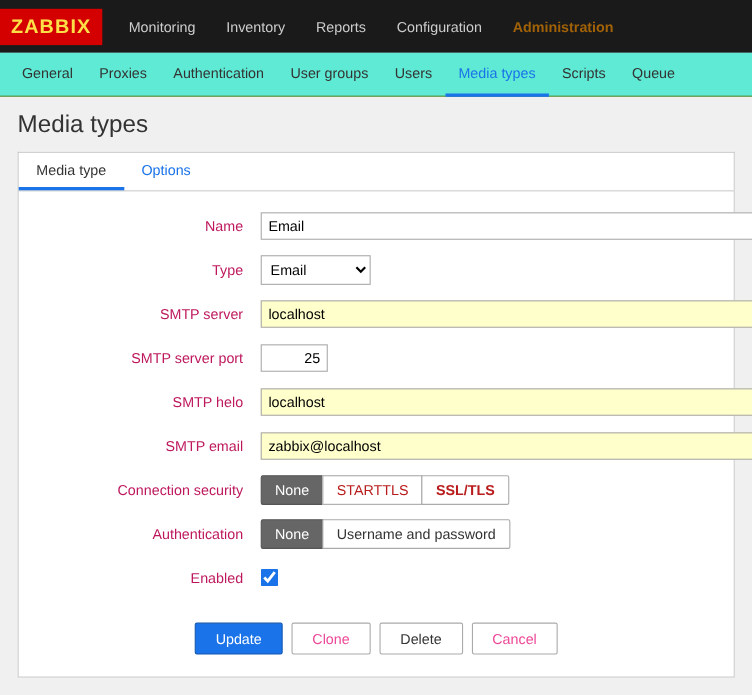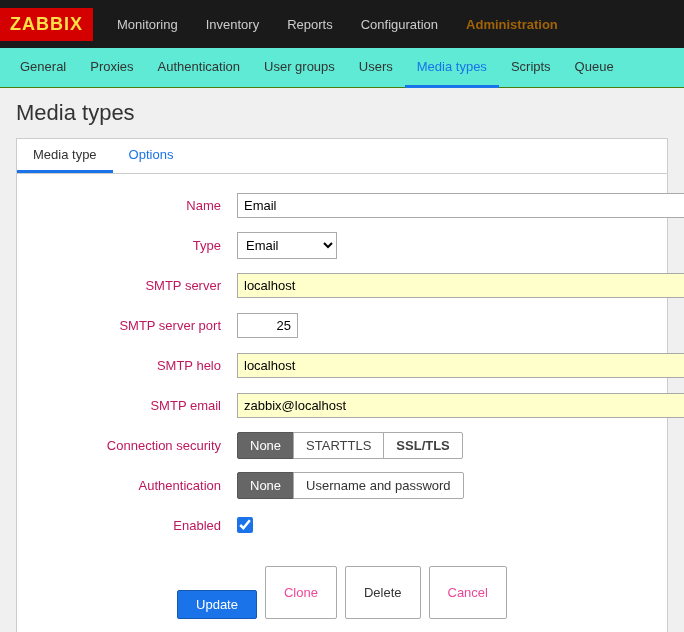--- a/index.html
+++ b/index.html
@@ -143,21 +143,21 @@
     .btn-group {
       display: flex;
       align-items: center;
     }
     .btn-toggle {
       border: 1px solid #aaa;
       padding: 5px 12px;
       font-size: 13px;
       cursor: pointer;
       background: #fff;
-      color: #404040;
+      color: #b91c1c;
       margin-right: -1px;
     }
     .btn-toggle.selected {
       background: #666;
       color: #fff;
       border-color: #555;
     }
     .btn-toggle:first-child { border-radius: 2px 0 0 2px; }
     .btn-toggle:last-child { border-radius: 0 2px 2px 0; font-weight: bold; }
 
@@ -207,21 +207,20 @@
       font-size: 13px;
       border: 1px solid;
       border-radius: 2px;
       cursor: pointer;
       font-weight: normal;
     }
     .btn-primary {
       background: #1a73e8;
       color: #fff;
       border-color: #1558b0;
-      margin-top: 24px;
     }
     .btn-secondary {
       background: #fff;
       color: #ec4899;
       border-color: #aaa;
     }
     .btn-danger {
       background: #fff;
       color: #333;
       border-color: #aaa;

